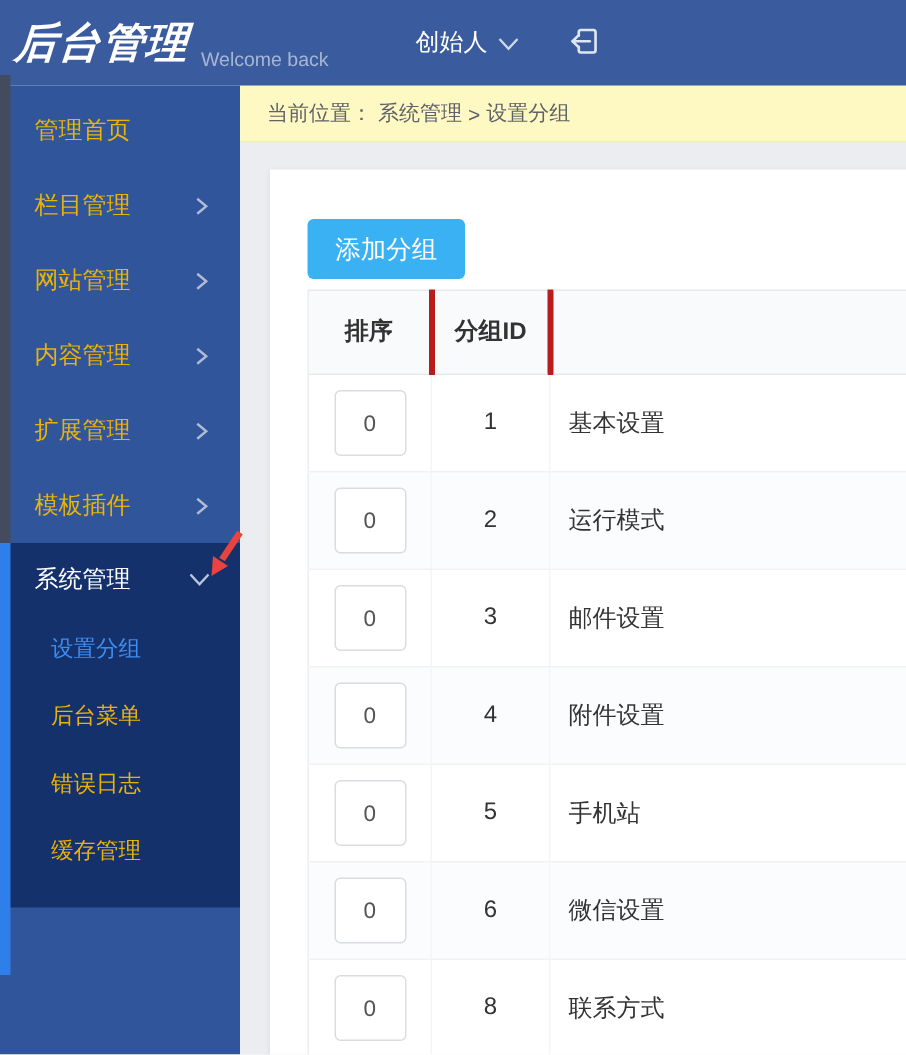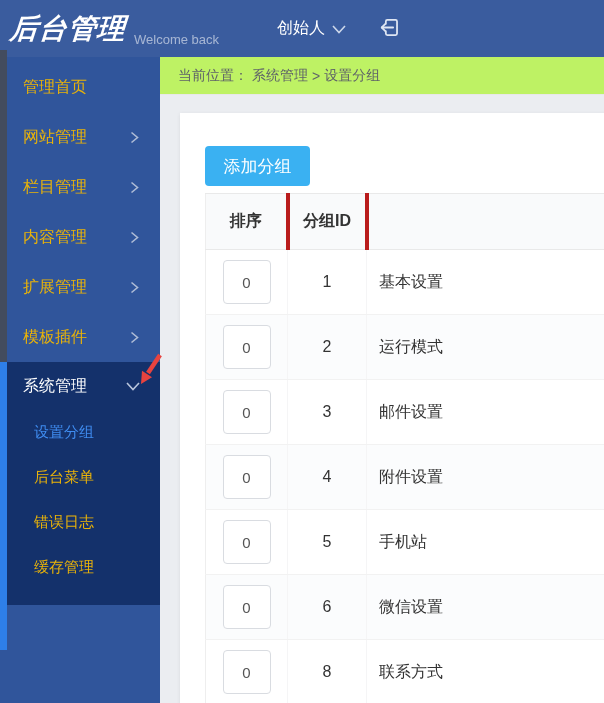--- a/index.html
+++ b/index.html
@@ -74,21 +74,21 @@
     position:absolute; left:0; top:362px; width:7px; height:288px;
     background:#2e7fe9; z-index:12;
   }
 
   
   .annotation { position:absolute; left:135px; top:350px; z-index:20; pointer-events:none; }
 
   
   .breadcrumb-bar {
     position:absolute; left:160px; top:57px; width:444px; height:38px;
-    background:#bef264; border-bottom:1px solid #e8e8e8; z-index:4;
+    background:#fef9c3; border-bottom:1px solid #e8e8e8; z-index:4;
     display:flex; align-items:center; padding-left:18px;
     font-size:14px; color:#5f6368;
   }
   .breadcrumb-bar span { margin-right:4px; }
 
   
   .main-area {
     position:absolute; left:160px; top:96px; width:444px; height:607px;
     background:#ebedf1; z-index:3;
   }
@@ -153,29 +153,29 @@
     </span>
   </button>
 </header>
 
 <aside class="sidebar">
   <nav class="side-nav">
     <div class="nav-item">
       <span>管理首页</span>
     </div>
     <div class="nav-item">
+      <span>栏目管理</span>
+      <span class="chev">
+        <svg width="11" height="13" viewBox="0 0 11 13">
+            <path d="M2.5 1.5 L8.5 6.5 L2.5 11.5" fill="none" stroke="currentColor" stroke-width="1.6"></path>
+          </svg>
+      </span>
+    </div>
+    <div class="nav-item">
       <span>网站管理</span>
-      <span class="chev">
-        <svg width="11" height="13" viewBox="0 0 11 13">
-            <path d="M2.5 1.5 L8.5 6.5 L2.5 11.5" fill="none" stroke="currentColor" stroke-width="1.6"></path>
-          </svg>
-      </span>
-    </div>
-    <div class="nav-item">
-      <span>栏目管理</span>
       <span class="chev">
         <svg width="11" height="13" viewBox="0 0 11 13">
             <path d="M2.5 1.5 L8.5 6.5 L2.5 11.5" fill="none" stroke="currentColor" stroke-width="1.6"></path>
           </svg>
       </span>
     </div>
     <div class="nav-item">
       <span>内容管理</span>
       <span class="chev">
         <svg width="11" height="13" viewBox="0 0 11 13">

